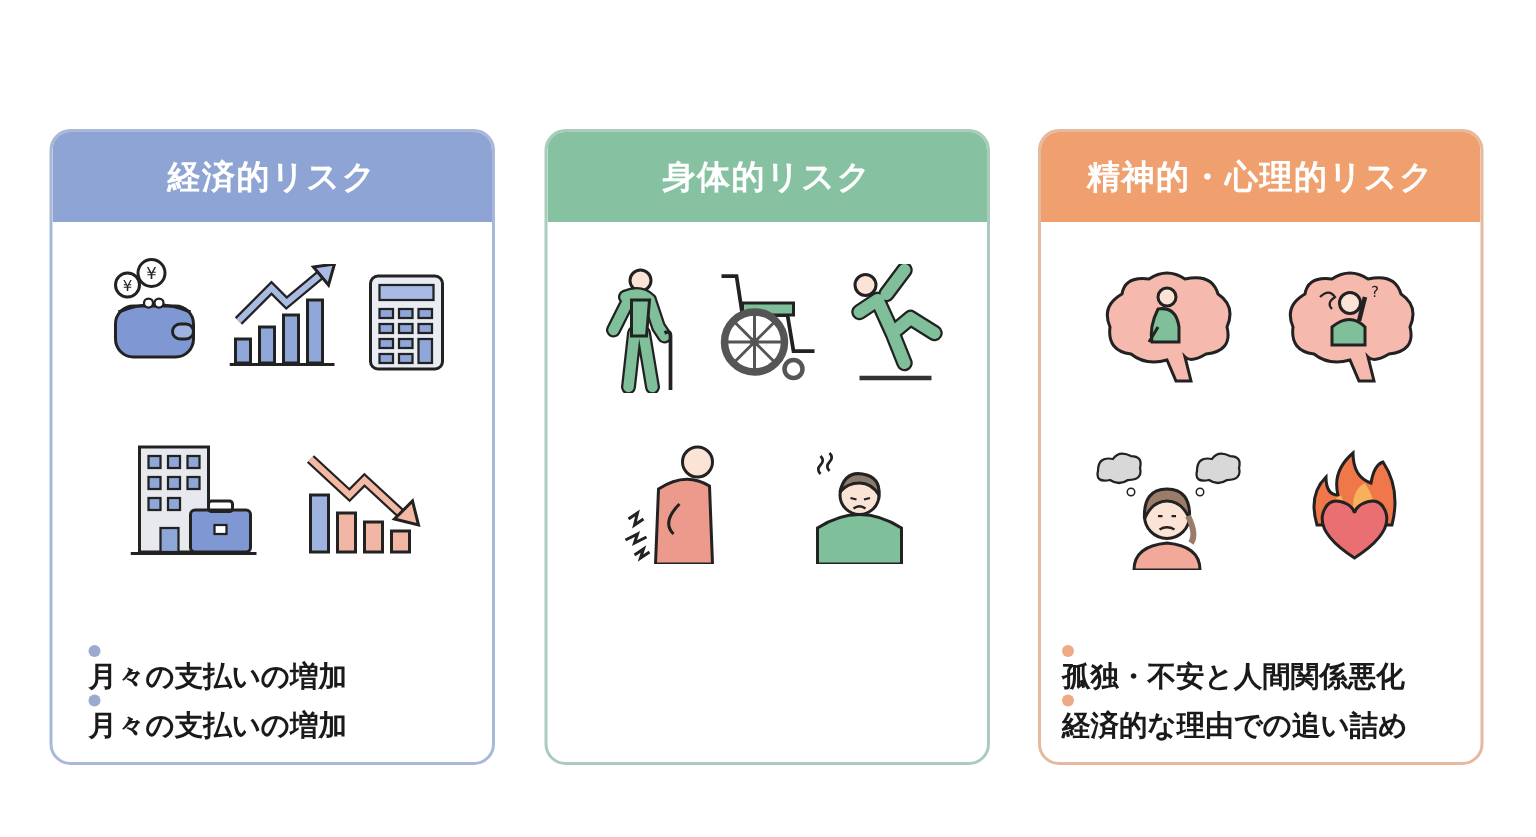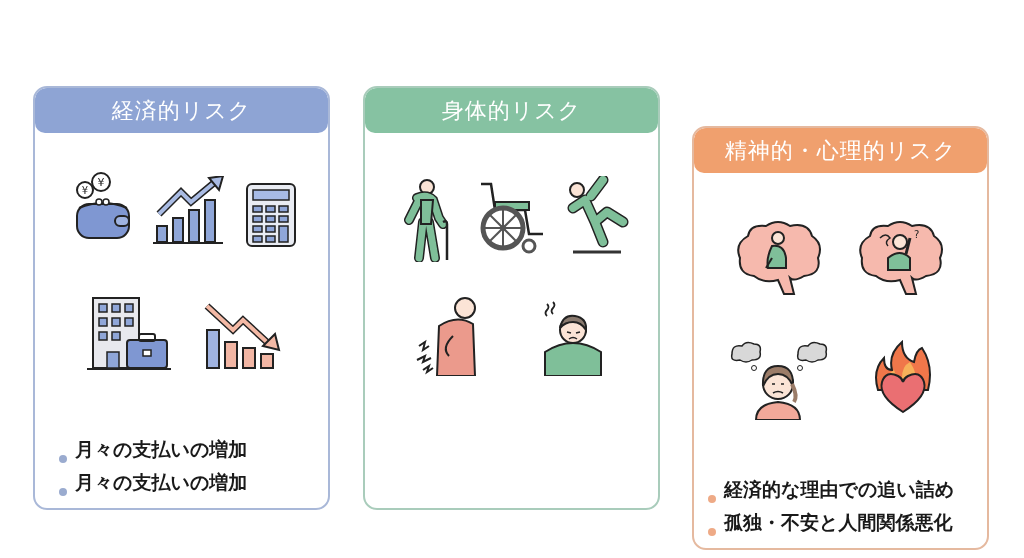--- a/index.html
+++ b/index.html
@@ -5,36 +5,36 @@
   html, body { margin: 0; padding: 0; }
   body {
     width: 1024px; height: 558px; background: #ffffff; position: relative; overflow: hidden;
     font-family: "DejaVu Sans", "Liberation Sans", sans-serif;
   }
   .card {
     position: absolute; top: 86px; width: 297px; height: 424px;
     border-radius: 14px; border: 2px solid; box-sizing: border-box; background: #fff; overflow: hidden;
   }
   .card-header {
-    height: 45px; display: flex; align-items: center; justify-content: center;
-    color: #ffffff; font-size: 22px; font-weight: normal; letter-spacing: 1px; border-radius: 10px;
+    height: 60px; display: flex; align-items: center; justify-content: center;
+    color: #ffffff; font-size: 22px; font-weight: bold; letter-spacing: 1px;
   }
   .icons { position: absolute; left: 0; right: 0; top: 78px; height: 215px; }
   .icon { position: absolute; }
   .bullets { position: absolute; left: 24px; top: 342px; margin: 0; padding: 0; list-style: none; }
-  .bullets li { display: flex; align-items: flex-end; font-size: 19px; font-weight: bold; color: #1a1a1a; height: 33px; white-space: nowrap; }
+  .bullets li { display: flex; align-items: flex-start; font-size: 19px; font-weight: bold; color: #1a1a1a; height: 33px; white-space: nowrap; flex-direction: column; }
   .dot { width: 8px; height: 8px; border-radius: 50%; margin-right: 8px; flex: none; }
 
   #card-economic { left: 33px; border-color: #a9b8d8; }
   #card-economic .card-header { background: #8ea4d4; }
   #card-economic .dot { background: #9aabcf; }
   #card-physical { left: 363px; border-color: #a9ccbb; }
   #card-physical .card-header { background: #86c2a2; }
   #card-physical .dot { background: #8ec4a6; }
-  #card-mental { left: 692px; border-color: #e5b99f; margin-top: 40px; }
+  #card-mental { left: 692px; border-color: #e5b99f; }
   #card-mental .card-header { background: #f0a06e; }
   #card-mental .dot { background: #eeaa86; }
 </style>
 </head>
 <body>
 
 <div class="card" id="card-economic">
   <div class="card-header">経済的リスク</div>
   <div class="icons">
 
@@ -208,20 +208,20 @@
 
     <svg class="icon" style="left:176px;top:134px" width="66" height="76" viewBox="0 0 66 76">
       <path d="M8 50 Q2 30 14 18 Q14 30 22 30 Q18 14 32 2 Q32 18 44 22 Q46 10 52 8 Q64 26 58 50 Z" fill="#f0774a" stroke="#222" stroke-width="2"></path>
       <path d="M18 46 Q16 34 24 30 Q26 38 32 38 Q32 26 40 22 Q48 34 46 46 Z" fill="#f7b15a"></path>
       <path d="M33 72 Q8 56 12 42 Q16 30 28 36 Q32 38 33 42 Q34 38 38 36 Q50 30 54 42 Q58 56 33 72 Z" fill="#ea6f72" stroke="#222" stroke-width="2"></path>
     </svg>
   </div>
   <ul class="bullets" style="left:14px">
     <li>
         <span class="dot"></span>
+        <span>孤独・不安と人間関係悪化</span>
+      </li>
+    <li>
+        <span class="dot"></span>
         <span>経済的な理由での追い詰め</span>
-      </li>
-    <li>
-        <span class="dot"></span>
-        <span>孤独・不安と人間関係悪化</span>
       </li>
   </ul>
 </div>
 
 </body></html>

